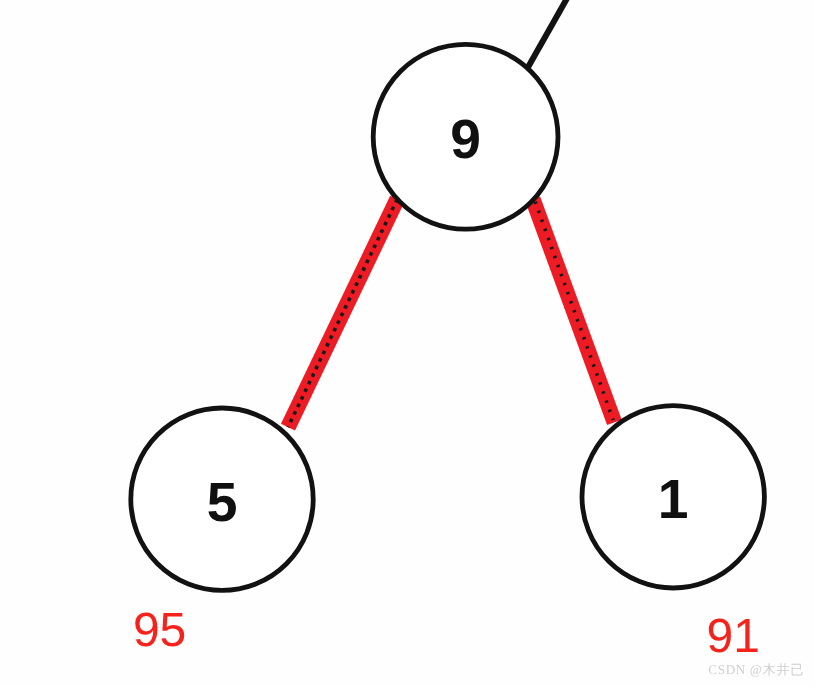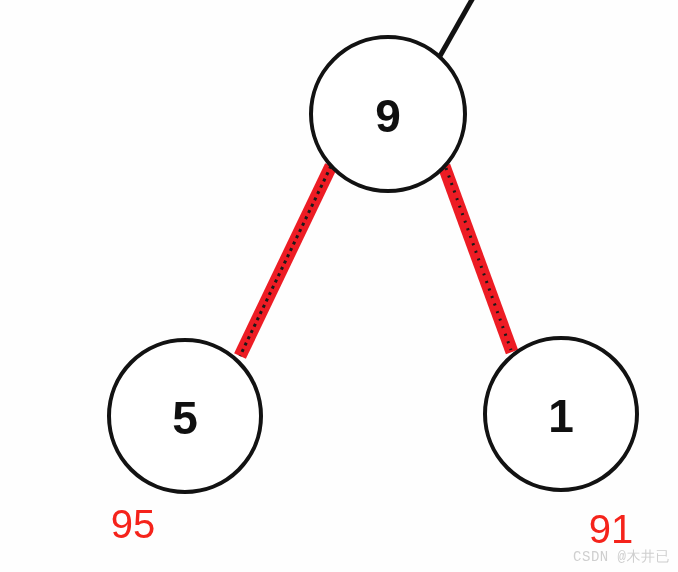--- a/index.html
+++ b/index.html
@@ -60,22 +60,22 @@
   .annot-label {
     font-family: "Liberation Sans", sans-serif;
     font-weight: normal;
     text-anchor: middle;
     dominant-baseline: alphabetic;
   }
   .watermark {
     position: absolute;
     right: 8px;
     bottom: 6px;
-    font-family: Liberation Mono, monospace;
-    font-size: 14px;
+    font-family: Liberation Serif, serif;
+    font-size: 11px;
     color: #cfcfcf;
     letter-spacing: 0.5px;
     user-select: none;
     white-space: nowrap;
   }
 </style>
 </head>
 <body>
 
 <div id="diagram-root">

